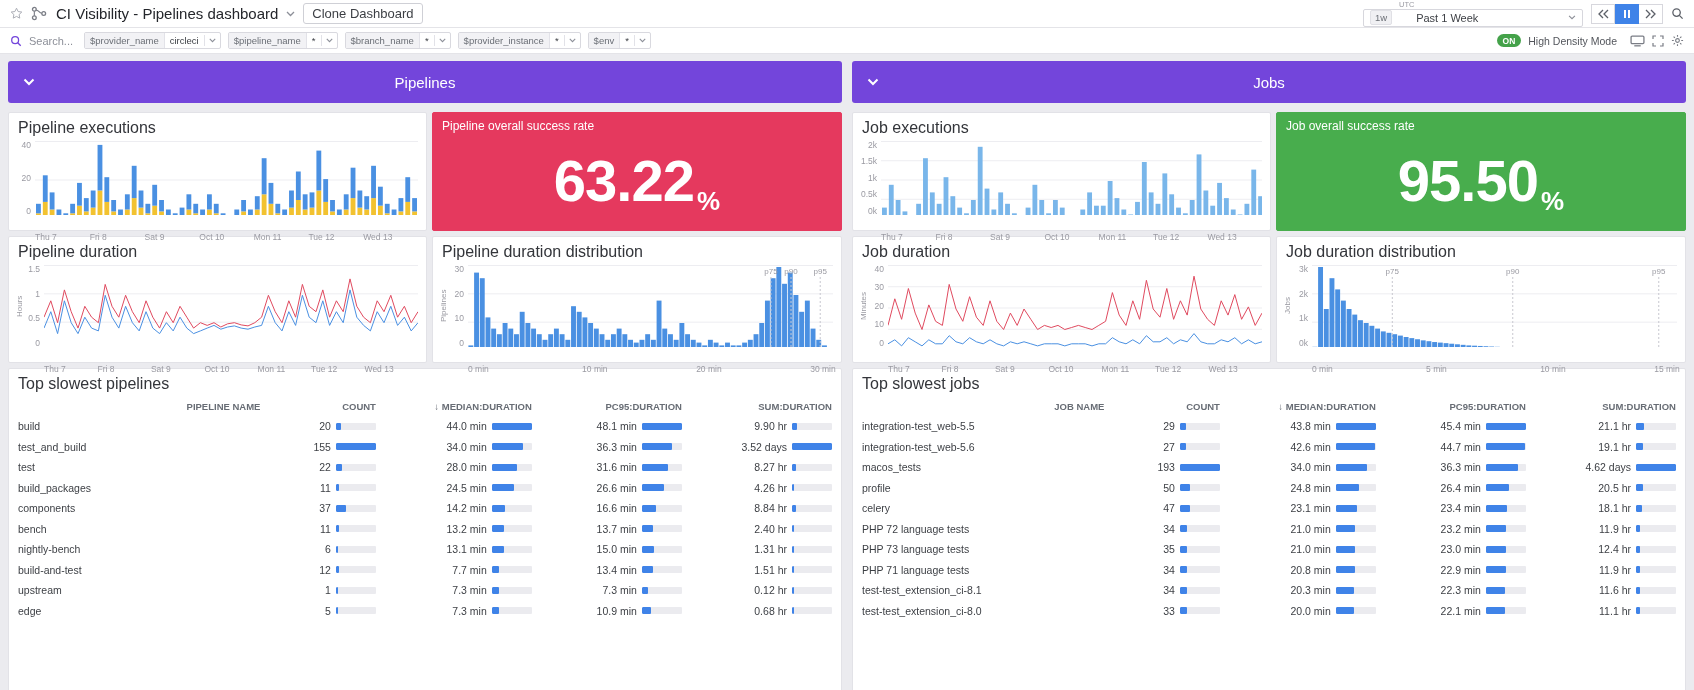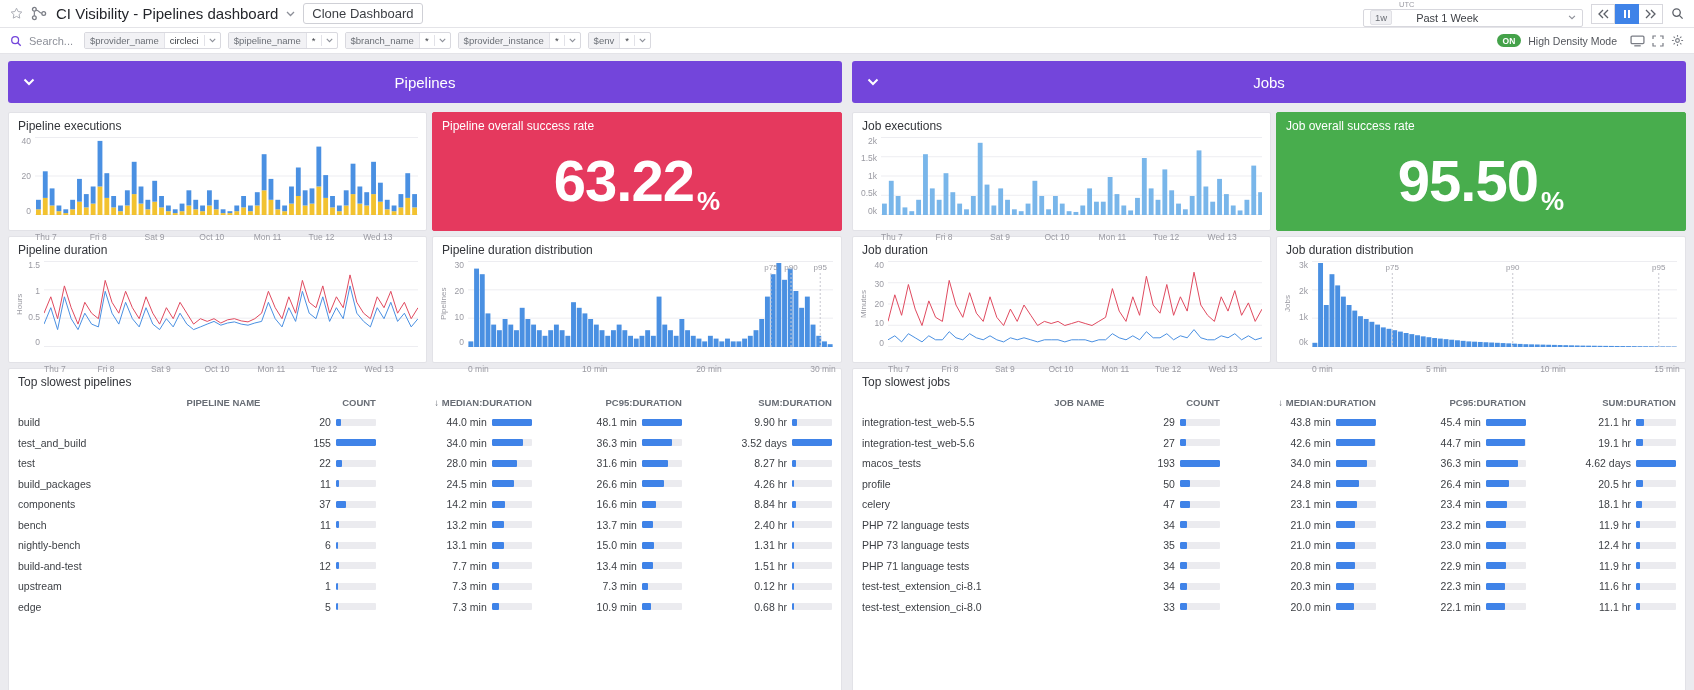--- a/index.html
+++ b/index.html
@@ -30,21 +30,21 @@
 .panel-header{height:42px;background:#7345db;border-radius:3px;display:flex;align-items:center;position:relative;margin-bottom:9px;cursor:pointer;flex:none}
 .panel-header .chev{margin-left:15px;display:flex;z-index:1}
 .panel-title{position:absolute;left:0;right:0;text-align:center;color:#fff;font-size:15px;font-weight:500}
 .panel-body{display:flex;flex-direction:column;gap:5px;flex:1;min-height:0}
 .crow{display:flex;gap:5px;flex:none}
 .r1 .card{height:119px}
 .r2 .card{height:127px}
 .w-l{width:calc(50.6% - 3px)}
 .w-r{flex:1;min-width:0}
 .card{background:#fff;border:1px solid #e2e2e7;border-radius:2px;display:flex;flex-direction:column;min-width:0}
-.card-title{font-size:12px;color:#33353a;padding:6px 9px 2px;white-space:nowrap;overflow:hidden}
+.card-title{font-size:16px;color:#33353a;padding:6px 9px 2px;white-space:nowrap;overflow:hidden}
 .chart-area{flex:1;display:flex;min-height:0;padding:2px 8px 2px 6px}
 .ylab{writing-mode:vertical-rl;transform:rotate(180deg);font-size:8px;color:#9a9aa2;display:flex;align-items:center;justify-content:center;margin-bottom:13px}
 .yaxis{display:flex;flex-direction:column;justify-content:space-between;align-items:flex-end;font-size:8.5px;color:#9a9aa2;padding:0 4px 0 2px;margin-bottom:13px;min-width:20px;line-height:1}
 .plotcol{flex:1;display:flex;flex-direction:column;min-width:0}
 .plot{flex:1;position:relative;overflow:hidden}
 .xaxis{height:13px;position:relative;font-size:8.5px;color:#9a9aa2}
 .xaxis span{position:absolute;top:17px;white-space:nowrap}
 .rate-card{color:#fff}
 .rate-card.red{background:#e5395e;border-color:#e5395e}
 .rate-card.green{background:#48ad4d;border-color:#48ad4d}

